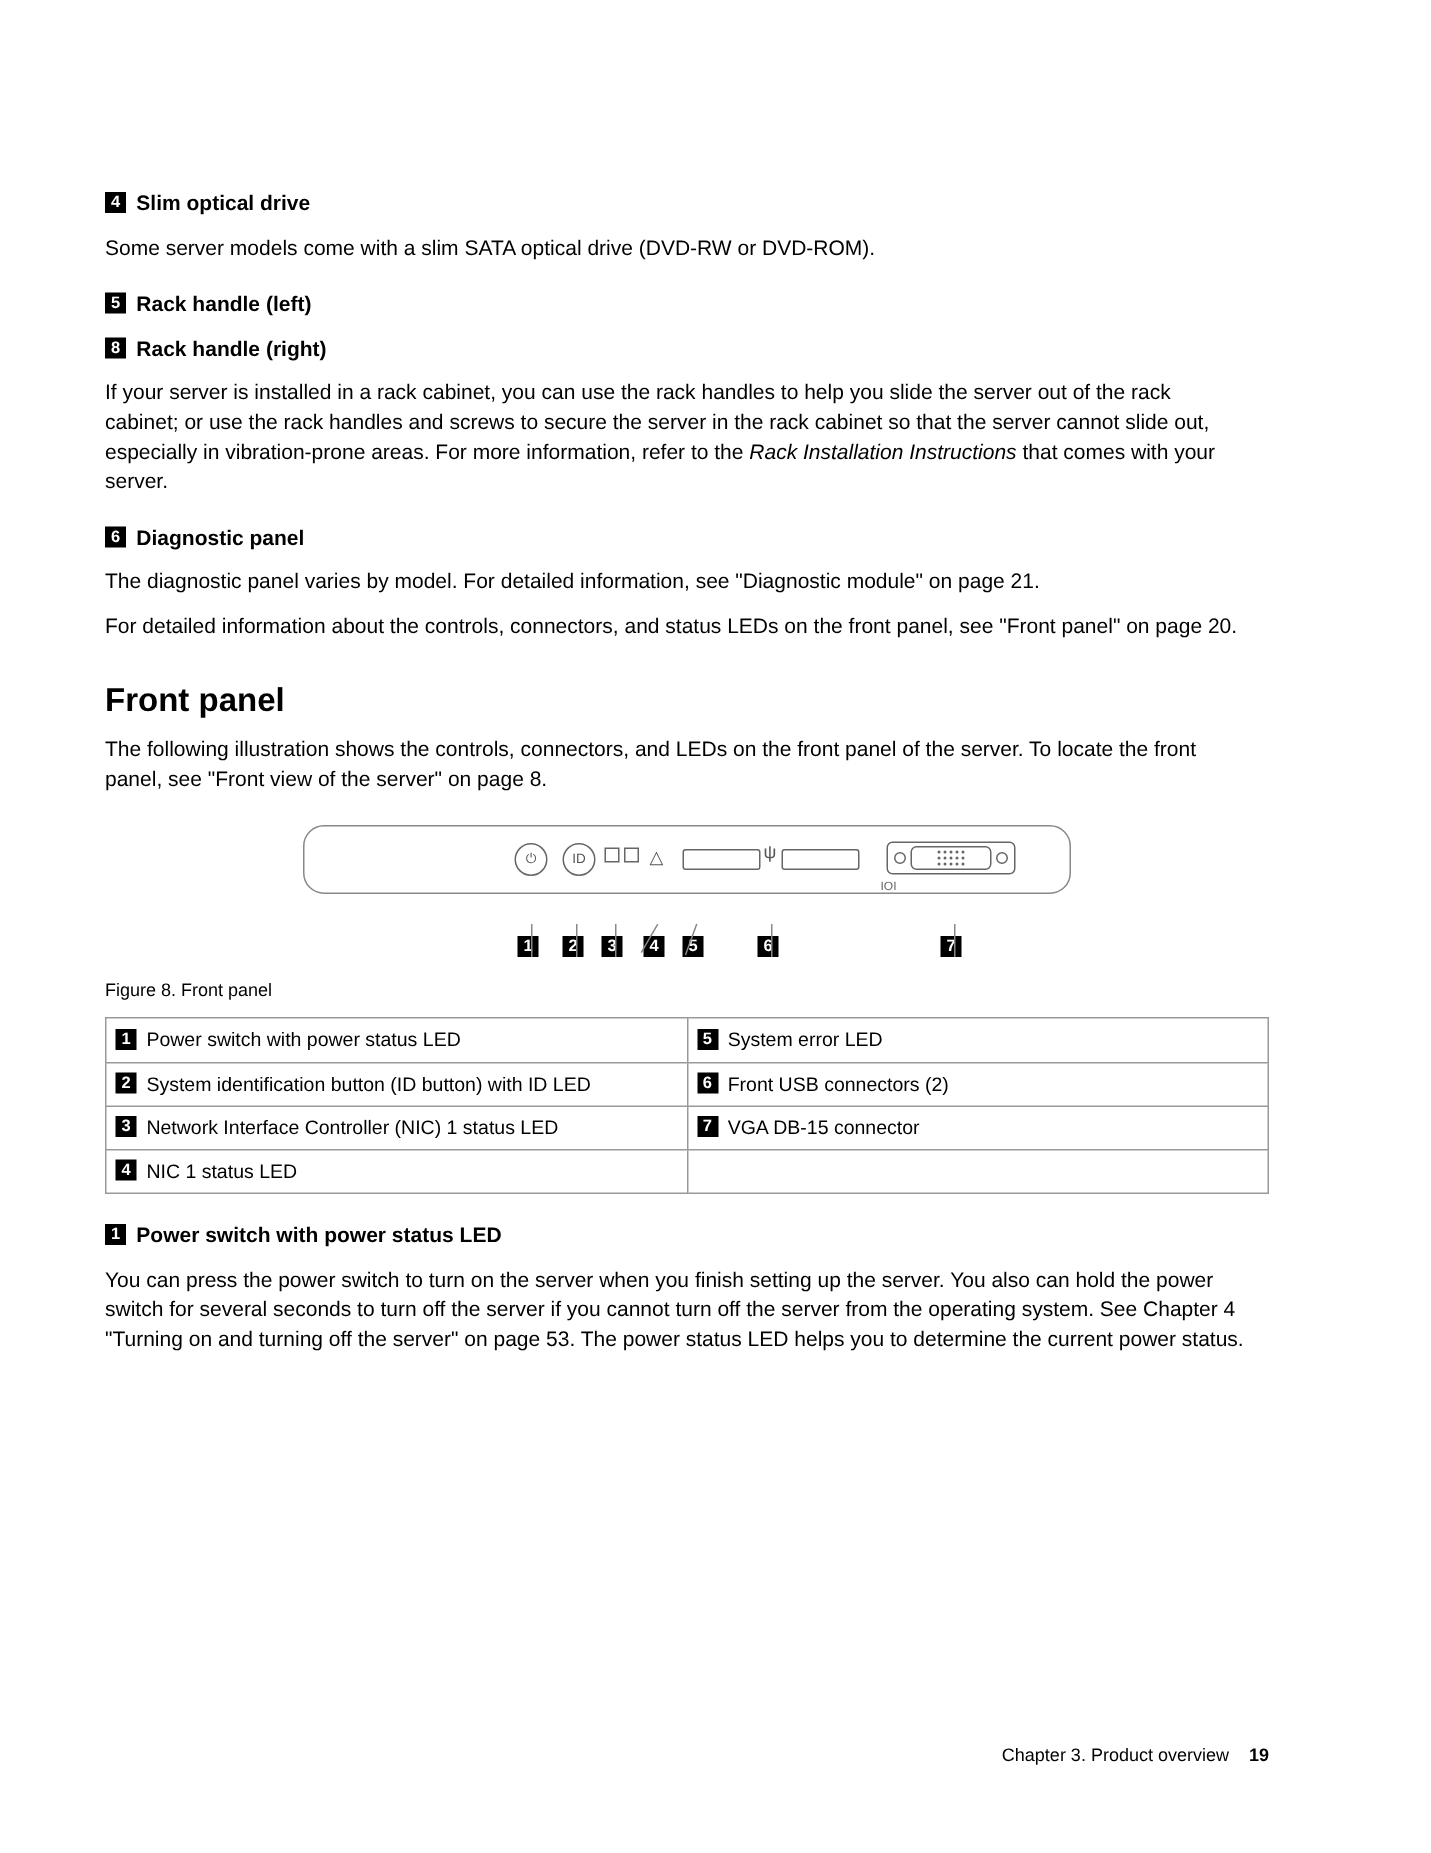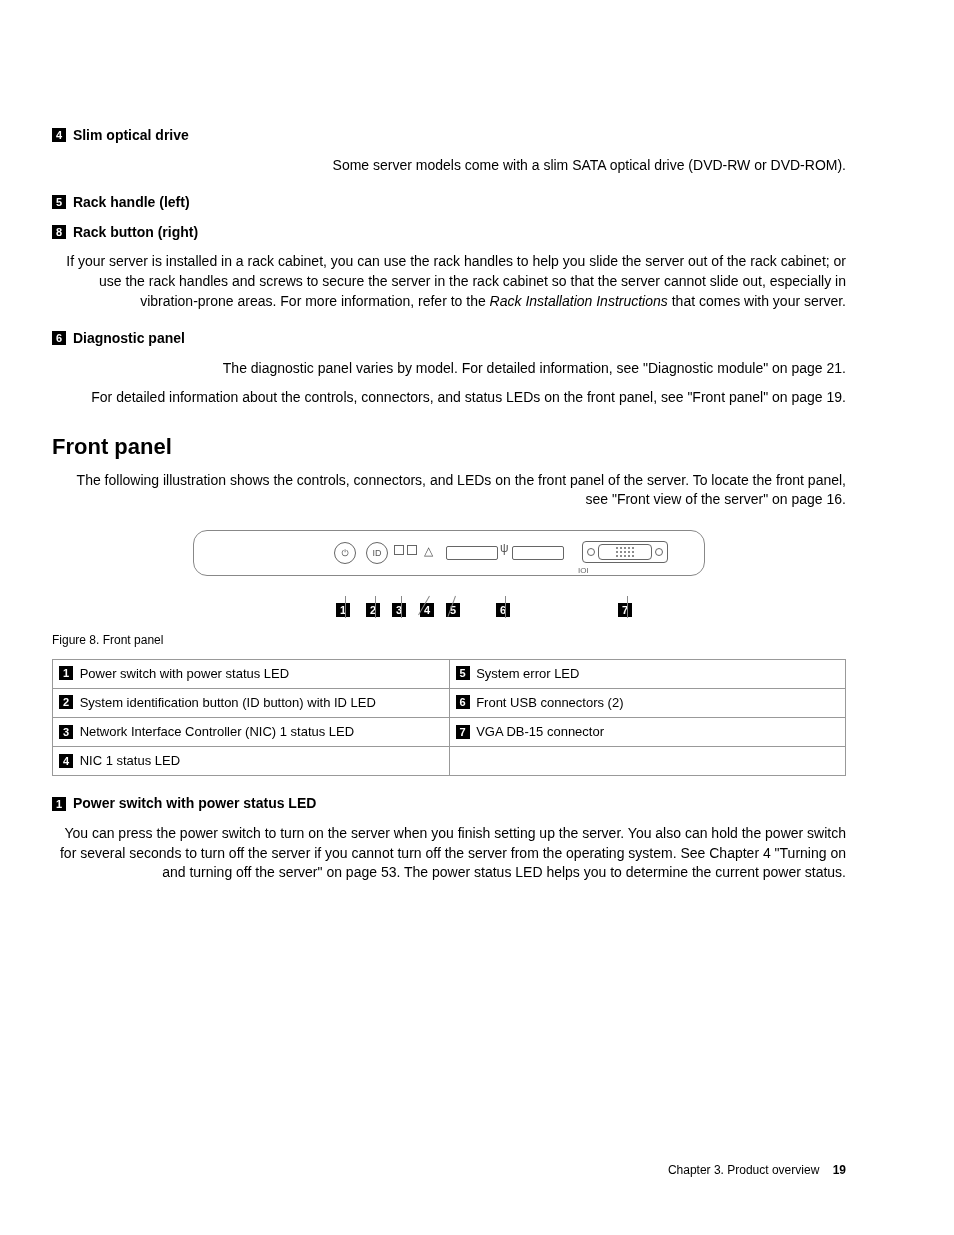--- a/index.html
+++ b/index.html
@@ -8,21 +8,21 @@
     line-height: 1.4;
     color: #000;
     background: #fff;
     margin: 0;
     padding: 0;
   }
   .page {
     width: 954px;
     min-height: 1235px;
     box-sizing: border-box;
-    padding: 108px 108px 60px 52px;
+    padding: 108px 108px 60px 70px;
     position: relative;
   }
   .callout {
     display: inline-block;
     background: #000;
     color: #fff;
     font-size: 11px;
     font-weight: bold;
     width: 14px;
     height: 14px;
@@ -31,22 +31,21 @@
     margin-right: 3px;
     vertical-align: baseline;
   }
   .item-heading {
     font-weight: bold;
     margin-top: 18px;
     margin-bottom: 10px;
   }
   .item-heading .callout { vertical-align: middle; position:relative; top:-1px; }
   p {
-    margin: 0 0 10px 0;
-    text-align: right;
+    margin: 0 14px 10px 0;
   }
   h2.section {
     font-size: 22px;
     font-weight: bold;
     margin-top: 24px;
     margin-bottom: 8px;
   }
   .figure-wrap {
     margin: 20px auto 12px auto;
     width: 512px;
@@ -104,36 +103,36 @@
   </div>
   <p>Some server models come with a slim SATA optical drive (DVD-RW or DVD-ROM).</p>
 
   <div class="item-heading">
     <span class="callout">5</span>
     <span>Rack handle (left)</span>
   </div>
 
   <div class="item-heading" style="margin-top:10px;">
     <span class="callout">8</span>
-    <span>Rack button (right)</span>
+    <span>Rack handle (right)</span>
   </div>
   <p>
     <span>If your server is installed in a rack cabinet, you can use the rack handles to help you slide the server out of the rack cabinet; or use the rack handles and screws to secure the server in the rack cabinet so that the server cannot slide out, especially in vibration-prone areas. For more information, refer to the </span><em>Rack Installation Instructions</em><span> that comes with your server.</span>
   </p>
 
   <div class="item-heading">
     <span class="callout">6</span>
     <span>Diagnostic panel</span>
   </div>
   <p>The diagnostic panel varies by model. For detailed information, see "Diagnostic module" on page 21.</p>
 
-  <p>For detailed information about the controls, connectors, and status LEDs on the front panel, see "Front panel" on page 19.</p>
+  <p>For detailed information about the controls, connectors, and status LEDs on the front panel, see "Front panel" on page 20.</p>
 
   <h2 class="section">Front panel</h2>
-  <p>The following illustration shows the controls, connectors, and LEDs on the front panel of the server. To locate the front panel, see "Front view of the server" on page 16.</p>
+  <p>The following illustration shows the controls, connectors, and LEDs on the front panel of the server. To locate the front panel, see "Front view of the server" on page 8.</p>
 
   <div class="figure-wrap">
     <div class="panel-box">
       <div class="panel-item btn-round" style="left:140px;">⏻</div>
       <div class="panel-item btn-round" style="left:172px;">ID</div>
       <div class="panel-item" style="left:200px;top:14px;display:flex;gap:3px;">
         <div class="led-sq"></div>
           <div class="led-sq"></div>
       </div>
       <div class="panel-item" style="left:230px;top:12px;font-size:12px;">△</div>

